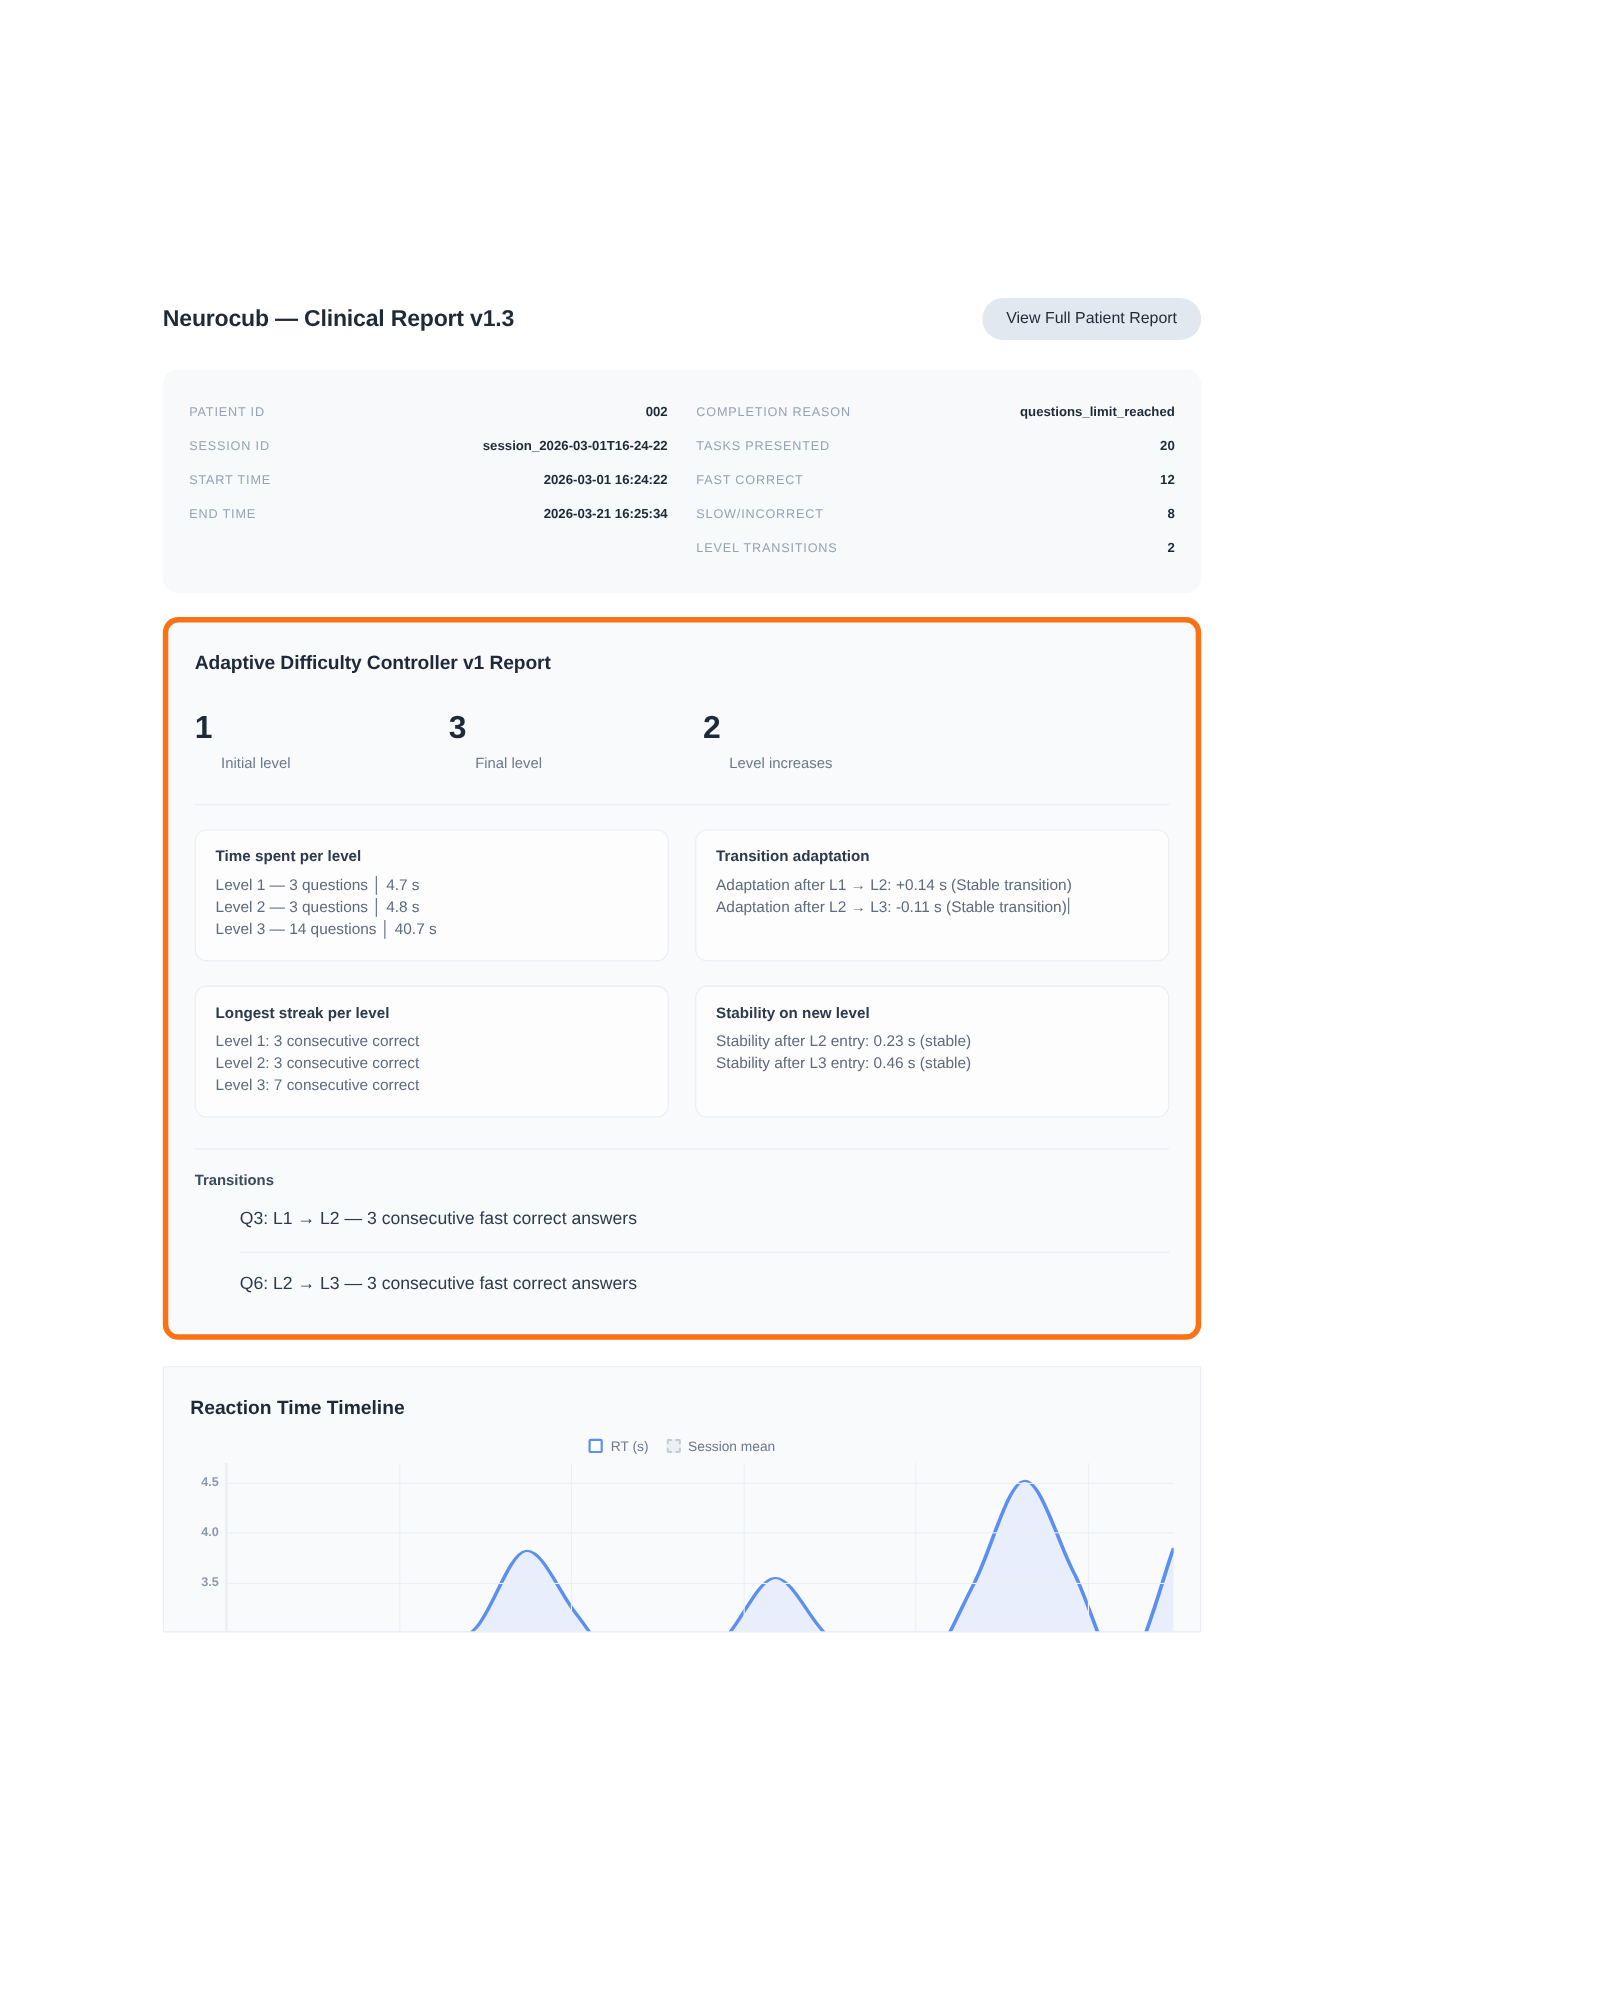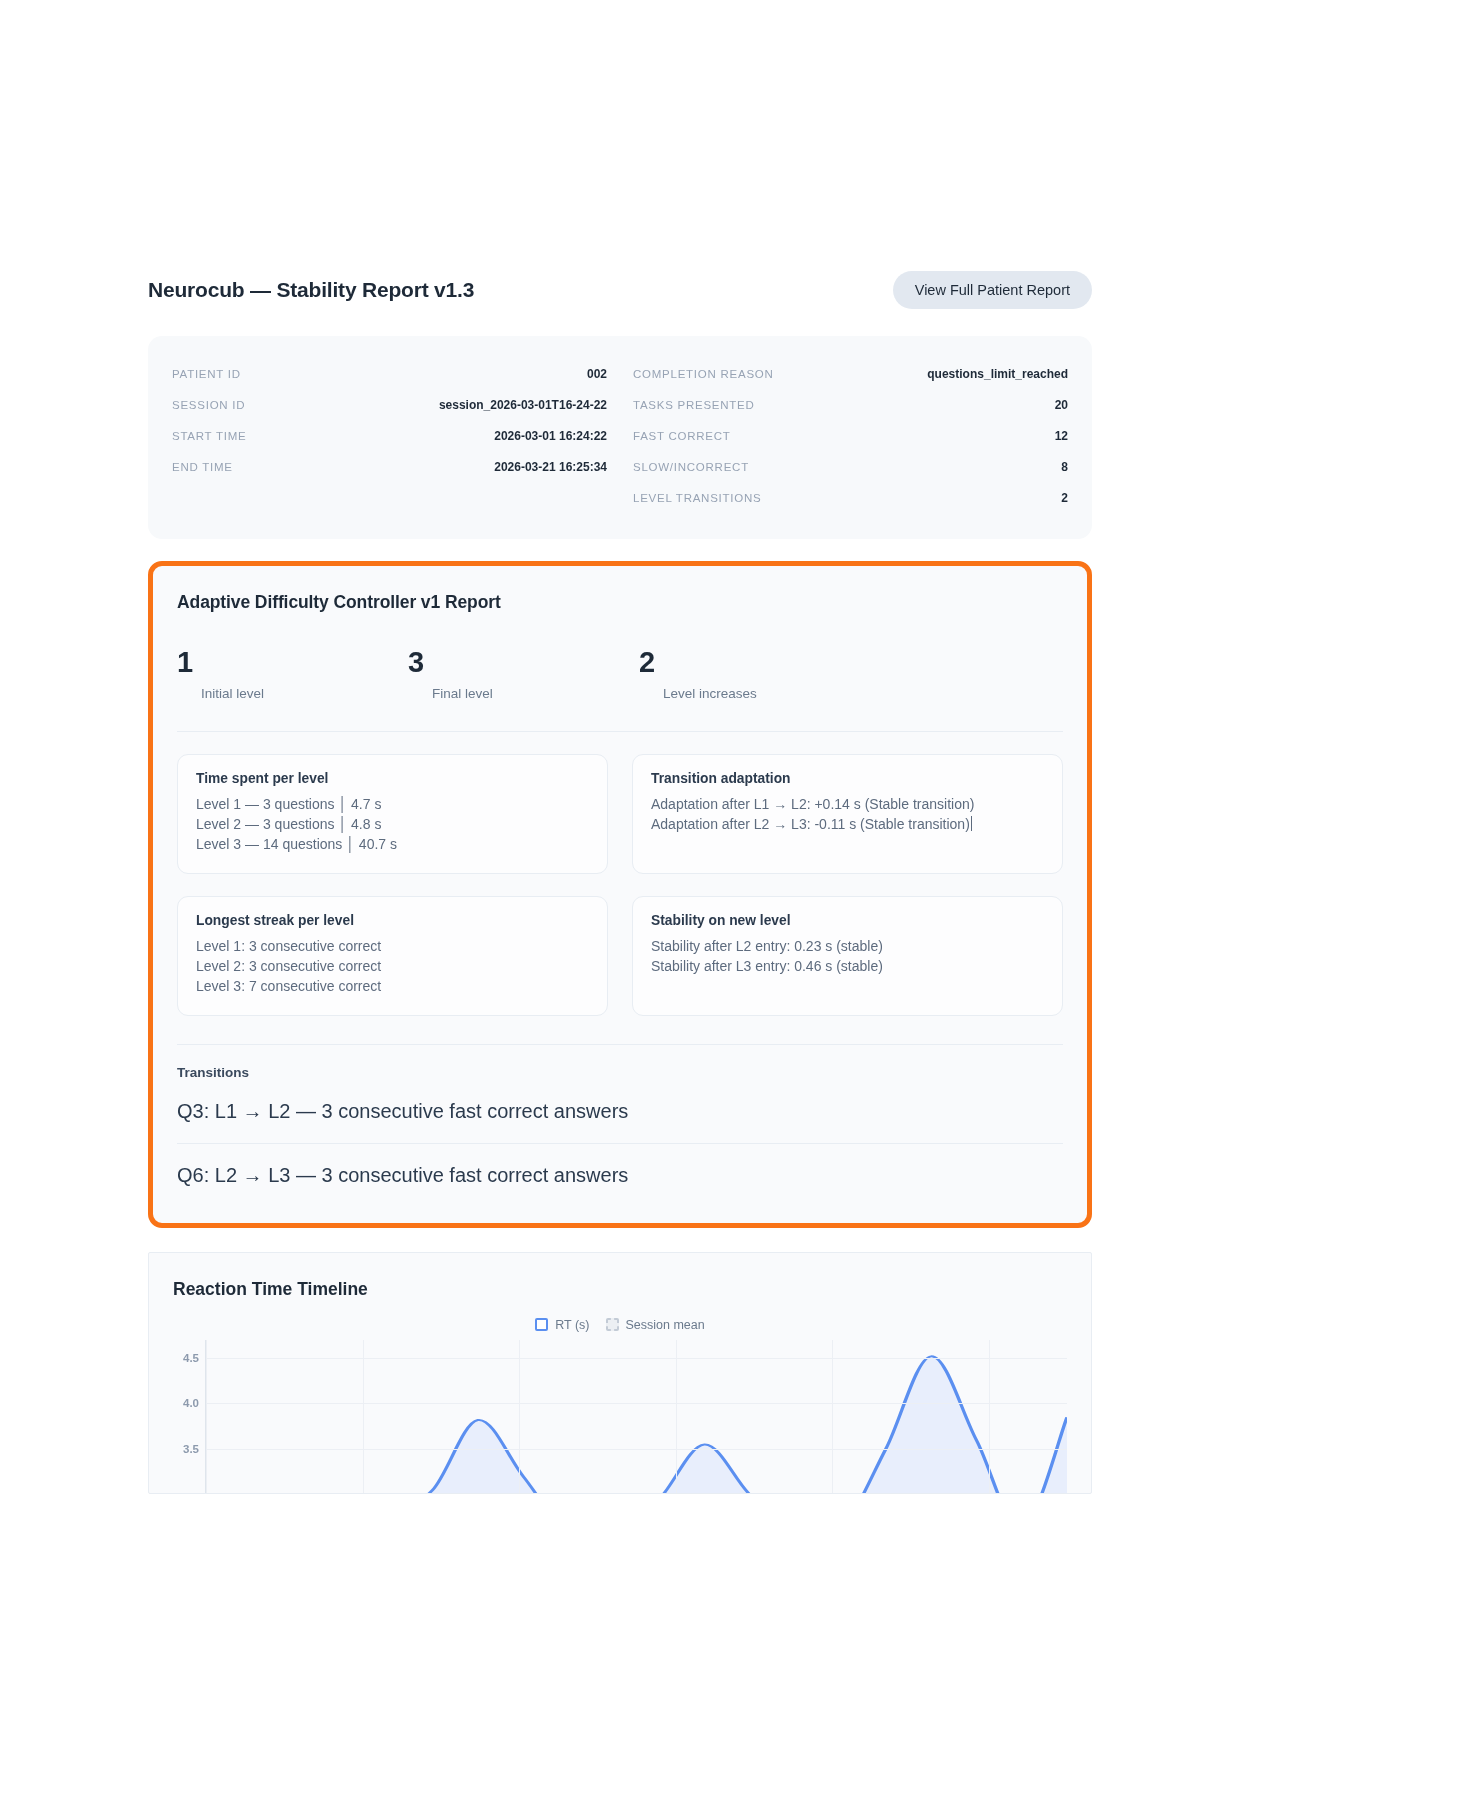--- a/index.html
+++ b/index.html
@@ -151,24 +151,25 @@
   }
 
   
   .transitions-wrap { margin-top: 28px; border-top: 1px solid #e8edf3; padding-top: 20px; }
   .transitions-head {
     font-size: 13.5px;
     font-weight: bold;
     color: #3b4a5e;
   }
   .transition-row {
-    font-size: 20px;
+    font-size: 16px;
     color: #2b3a4d;
     padding: 20px 0;
     border-bottom: 1px solid #e8edf3;
+    margin-left: 41px;
   }
   .transition-row:last-child { border-bottom: none; padding-bottom: 8px; }
 
   
   .chart-card {
     margin-top: 24px;
     background: #f9fafc;
     border: 1px solid #e8edf3;
     border-radius: 2px;
     padding: 26px 24px 0 24px;
@@ -236,21 +237,21 @@
   }
   .plot-svg { position: absolute; left: 0; top: 0; width: 100%; height: 100%; }
 </style>
 </head>
 <body>
 
 <div class="page">
   <div class="content">
 
     <div class="rep-header">
-      <div class="rep-title">Neurocub — Stability Report v1.3</div>
+      <div class="rep-title">Neurocub — Clinical Report v1.3</div>
       <button class="btn-full-report">View Full Patient Report</button>
     </div>
 
     <div class="meta-panel">
       <div class="meta-col">
         <div class="meta-row">
           <span class="meta-label">PATIENT ID</span>
           <span class="meta-value">002</span>
         </div>
         <div class="meta-row">

